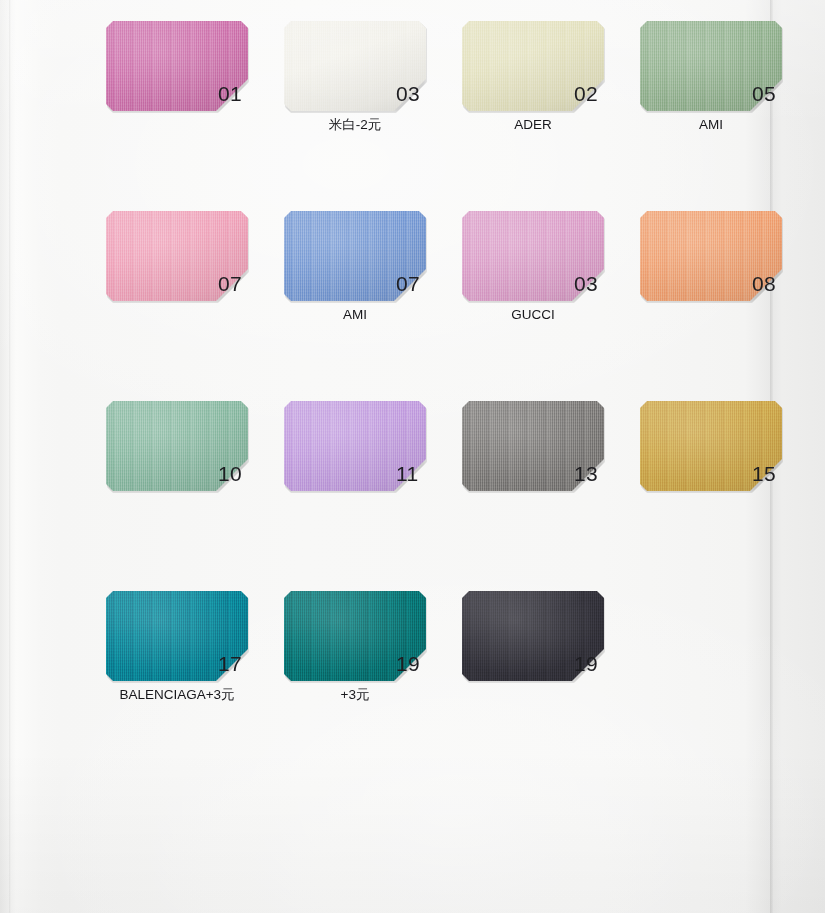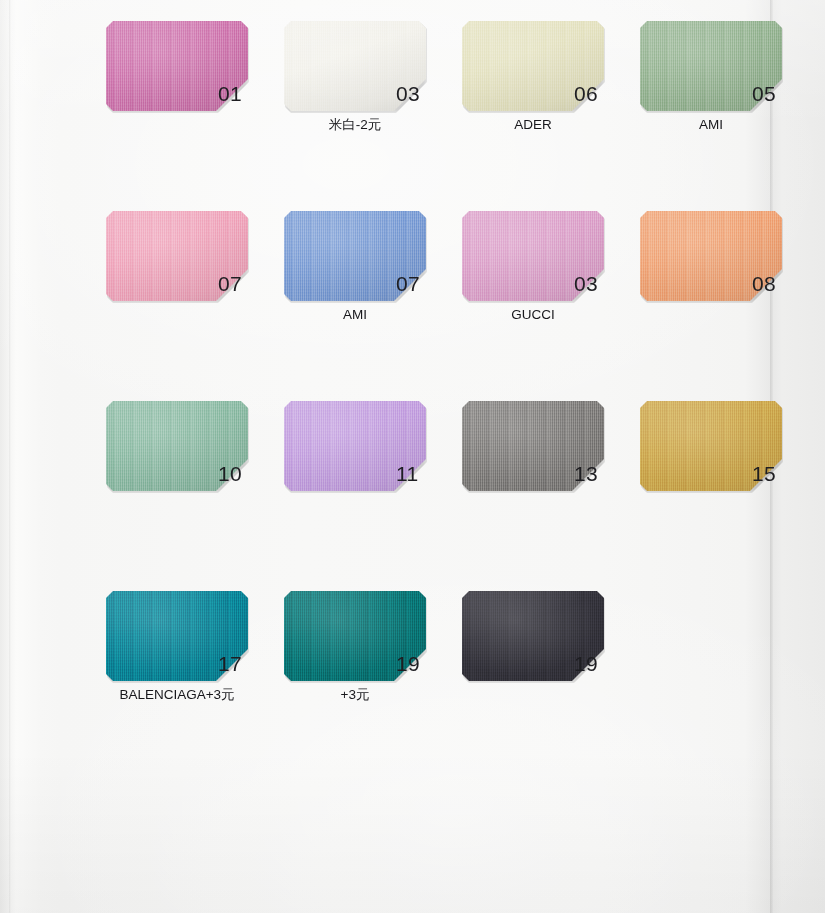--- a/index.html
+++ b/index.html
@@ -205,21 +205,21 @@
       </div>
       <div class="swatch-cell">
         <div class="chip-wrap">
           <div class="chip-shadow"></div>
           <div class="chip" data-heather="false">
             <div class="chip-base" style="background: rgb(229, 227, 194);"></div>
             <div class="chip-rib"></div>
             <div class="chip-shade"></div>
           </div>
         </div>
-        <div class="chip-number">06</div>
+        <div class="chip-number">02</div>
         <div class="chip-caption">ADER</div>
       </div>
       <div class="swatch-cell">
         <div class="chip-wrap">
           <div class="chip-shadow"></div>
           <div class="chip" data-heather="false">
             <div class="chip-base" style="background: rgb(152, 182, 149);"></div>
             <div class="chip-rib"></div>
             <div class="chip-shade"></div>
           </div>

